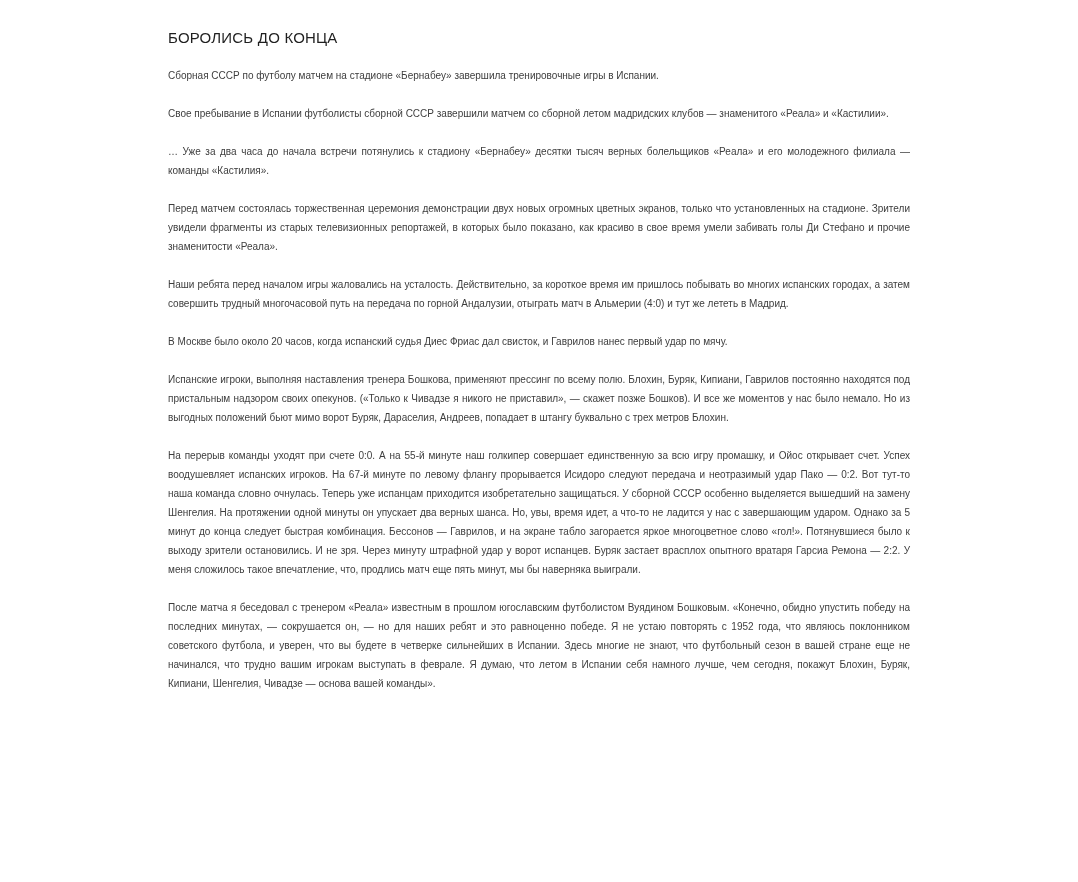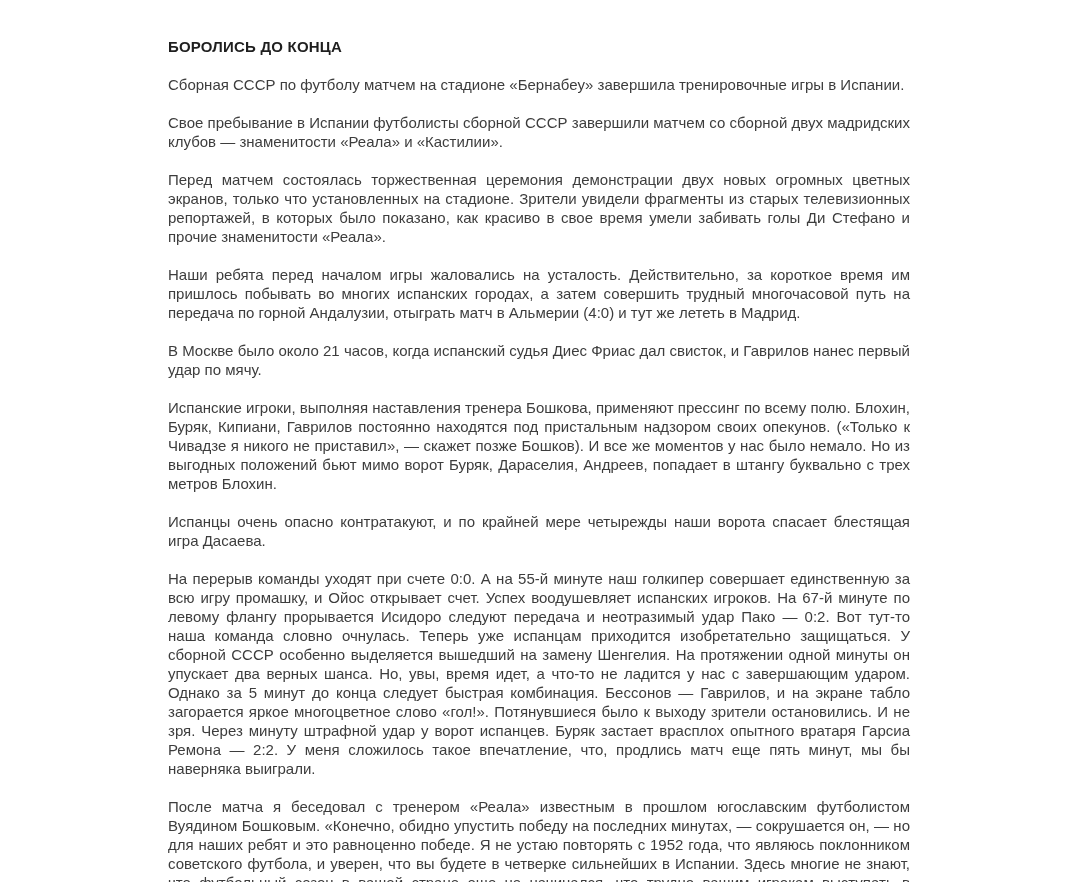--- a/index.html
+++ b/index.html
@@ -18,41 +18,41 @@
     min-height: 882px;
     font-family: "Liberation Sans", "DejaVu Sans", sans-serif;
   }
   .article {
     margin: 0 auto;
     padding: 21px 168px 20px 168px;
     width: 1078px;
   }
   .article-title {
     font-size: 15px;
-    font-weight: bold;
+    font-weight: normal;
     color: var(--title);
-    margin: 17px 0 20px 0;
+    margin: 8px 0 20px 0;
     letter-spacing: 0.2px;
   }
   .article p {
-    font-size: 15px;
+    font-size: 10px;
     line-height: 19px;
     color: var(--text);
     text-align: justify;
     margin: 16px 0 19px 0;
   }
 </style>
 </head>
 <body>
 
 <main class="article">
   <h1 class="article-title">БОРОЛИСЬ ДО КОНЦА</h1>
   <p>Сборная СССР по футболу матчем на стадионе «Бернабеу» завершила тренировочные игры в Испании.</p>
-  <p>Свое пребывание в Испании футболисты сборной СССР завершили матчем со сборной двух мадридских клубов — знаменитости «Реала» и «Кастилии».</p>
+  <p>Свое пребывание в Испании футболисты сборной СССР завершили матчем со сборной летом мадридских клубов — знаменитого «Реала» и «Кастилии».</p>
+  <p>… Уже за два часа до начала встречи потянулись к стадиону «Бернабеу» десятки тысяч верных болельщиков «Реала» и его молодежного филиала — команды «Кастилия».</p>
   <p>Перед матчем состоялась торжественная церемония демонстрации двух новых огромных цветных экранов, только что установленных на стадионе. Зрители увидели фрагменты из старых телевизионных репортажей, в которых было показано, как красиво в свое время умели забивать голы Ди Стефано и прочие знаменитости «Реала».</p>
   <p>Наши ребята перед началом игры жаловались на усталость. Действительно, за короткое время им пришлось побывать во многих испанских городах, а затем совершить трудный многочасовой путь на передача по горной Андалузии, отыграть матч в Альмерии (4:0) и тут же лететь в Мадрид.</p>
-  <p>В Москве было около 21 часов, когда испанский судья Диес Фриас дал свисток, и Гаврилов нанес первый удар по мячу.</p>
+  <p>В Москве было около 20 часов, когда испанский судья Диес Фриас дал свисток, и Гаврилов нанес первый удар по мячу.</p>
   <p>Испанские игроки, выполняя наставления тренера Бошкова, применяют прессинг по всему полю. Блохин, Буряк, Кипиани, Гаврилов постоянно находятся под пристальным надзором своих опекунов. («Только к Чивадзе я никого не приставил», — скажет позже Бошков). И все же моментов у нас было немало. Но из выгодных положений бьют мимо ворот Буряк, Дараселия, Андреев, попадает в штангу буквально с трех метров Блохин.</p>
-  <p>Испанцы очень опасно контратакуют, и по крайней мере четырежды наши ворота спасает блестящая игра Дасаева.</p>
   <p>На перерыв команды уходят при счете 0:0. А на 55-й минуте наш голкипер совершает единственную за всю игру промашку, и Ойос открывает счет. Успех воодушевляет испанских игроков. На 67-й минуте по левому флангу прорывается Исидоро следуют передача и неотразимый удар Пако — 0:2. Вот тут-то наша команда словно очнулась. Теперь уже испанцам приходится изобретательно защищаться. У сборной СССР особенно выделяется вышедший на замену Шенгелия. На протяжении одной минуты он упускает два верных шанса. Но, увы, время идет, а что-то не ладится у нас с завершающим ударом. Однако за 5 минут до конца следует быстрая комбинация. Бессонов — Гаврилов, и на экране табло загорается яркое многоцветное слово «гол!». Потянувшиеся было к выходу зрители остановились. И не зря. Через минуту штрафной удар у ворот испанцев. Буряк застает врасплох опытного вратаря Гарсиа Ремона — 2:2. У меня сложилось такое впечатление, что, продлись матч еще пять минут, мы бы наверняка выиграли.</p>
   <p>После матча я беседовал с тренером «Реала» известным в прошлом югославским футболистом Вуядином Бошковым. «Конечно, обидно упустить победу на последних минутах, — сокрушается он, — но для наших ребят и это равноценно победе. Я не устаю повторять с 1952 года, что являюсь поклонником советского футбола, и уверен, что вы будете в четверке сильнейших в Испании. Здесь многие не знают, что футбольный сезон в вашей стране еще не начинался, что трудно вашим игрокам выступать в феврале. Я думаю, что летом в Испании себя намного лучше, чем сегодня, покажут Блохин, Буряк, Кипиани, Шенгелия, Чивадзе — основа вашей команды».</p>
 
 </main>
 
 </body></html>

